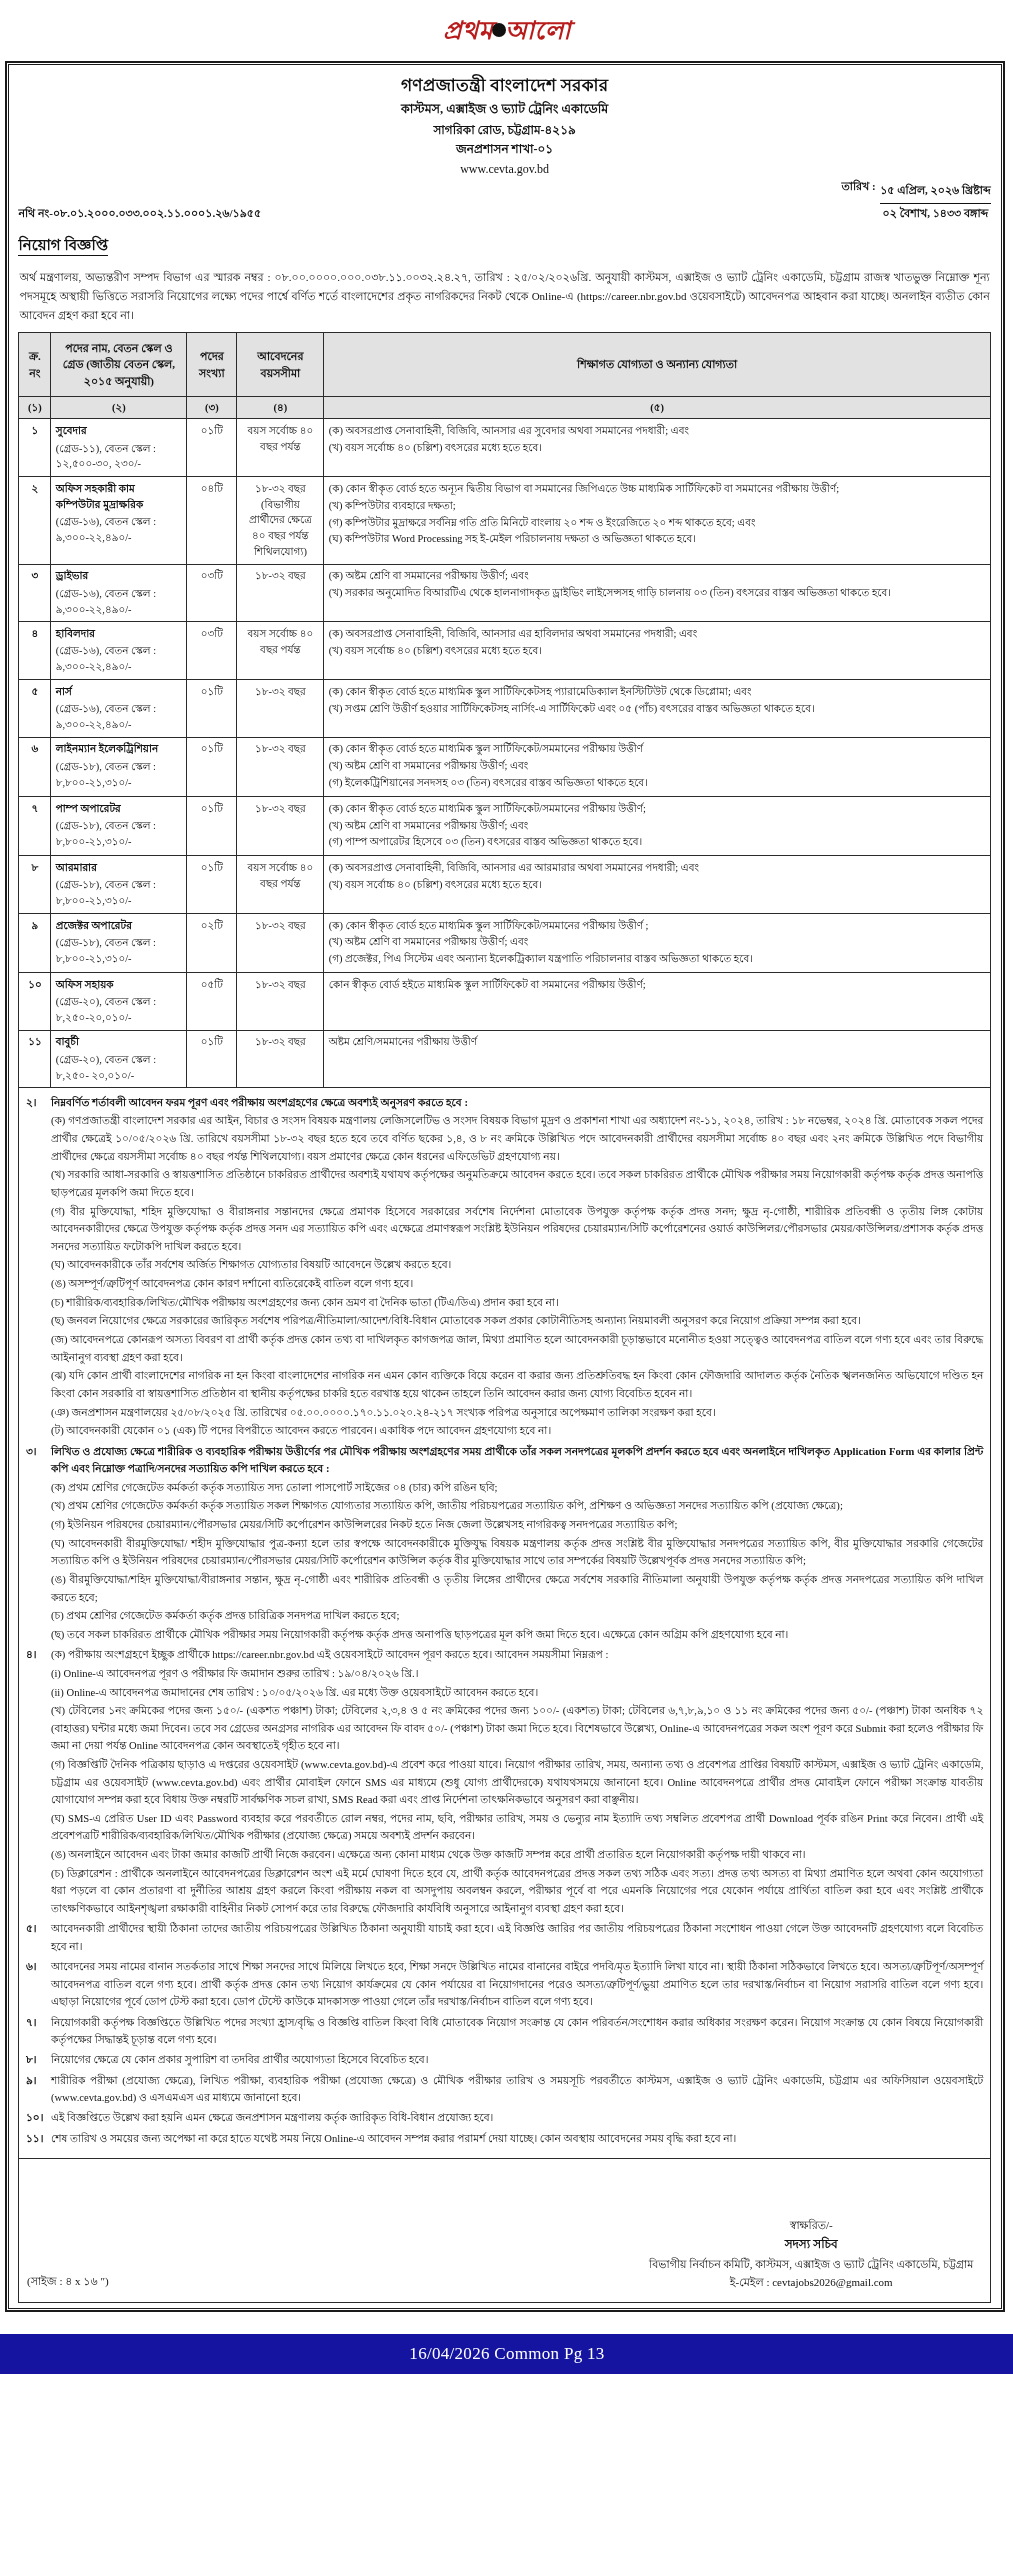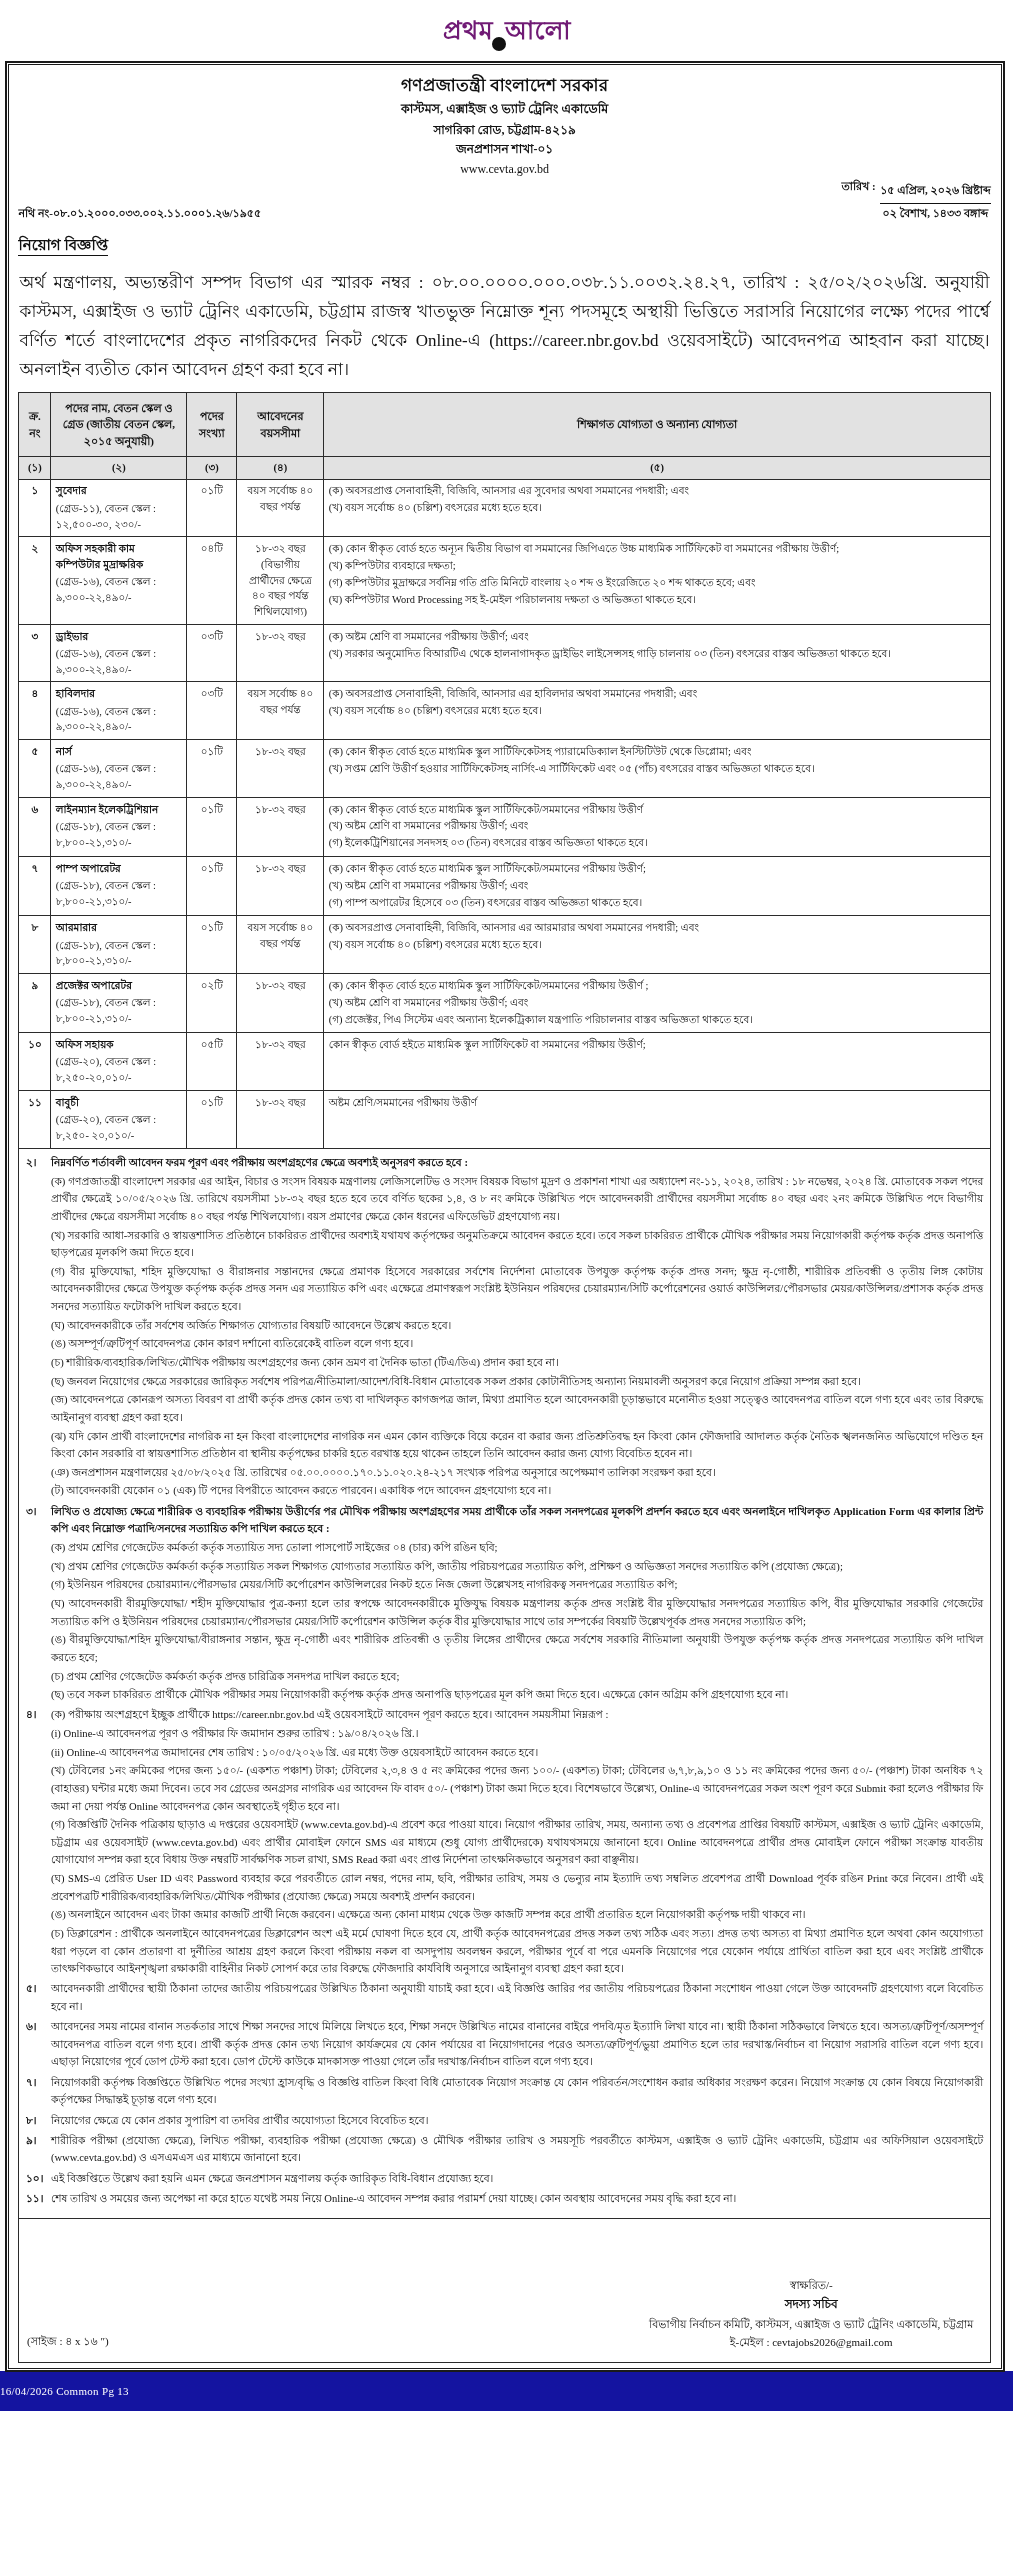--- a/index.html
+++ b/index.html
@@ -22,24 +22,25 @@
     display: flex;
     align-items: center;
     justify-content: center;
     background: #fff;
   }
   .masthead-logo {
     font-family: "Liberation Serif", serif;
     font-size: 25px;
     font-weight: bold;
     letter-spacing: 0.5px;
-    color: #701a75;
+    color: #b91c1c;
     display: flex;
-    align-items: flex-end;
+    align-items: center;
     gap: 2.2px;
+    font-style: italic;
   }
   .masthead-logo .sun {
     display: inline-block;
     width: 14px; height: 14px;
     border-radius: 50%;
     background: #111;
     position: relative;
     top: -2.2px;
     margin: 0 -3.3px;
   }
@@ -81,21 +82,21 @@
     font-size: 15px;
     font-weight: bold;
     margin: 8.7px 0 3.3px 0;
   }
   .notice-title span {
     border-bottom: 1.6px solid #111;
     padding-bottom: 2.2px;
   }
 
   .intro {
-    font-size: 17px;
+    font-size: 11px;
     line-height: 1.72;
     text-align: justify;
     margin: 9.8px 1.1px 7.6px 1.1px;
     font-weight: 500;
   }
 
   
   table.jobs {
     width: 100%;
     border-collapse: collapse;
@@ -163,27 +164,28 @@
   }
   .size-note { font-size: 11px; }
   .sig-block { text-align: center; font-size: 11px; line-height: 1.6; }
   .sig-block .sig-1 { font-weight: 500; margin-top: 36px; }
   .sig-block .sig-2 { font-weight: bold; font-size: 12px; margin-top: 1.1px; }
   .sig-block .sig-3 { margin-top: 1.1px; }
   .sig-block .sig-4 { margin-top: 1.1px; }
 
   
   .footer-bar {
-    margin-top: 2px;
+    margin-top: 25px;
     background: #1414a0;
     color: #fff;
     height: 40px;
     display: flex;
     align-items: center;
-    font-size: 11px;
+    justify-content: center;
+    font-size: 17px;
     letter-spacing: 0.3px;
   }
 </style>
 </head>
 <body>
 
 <div class="masthead">
   <div class="masthead-logo">
     <span>প্রথম</span>
       <span class="sun"></span>

